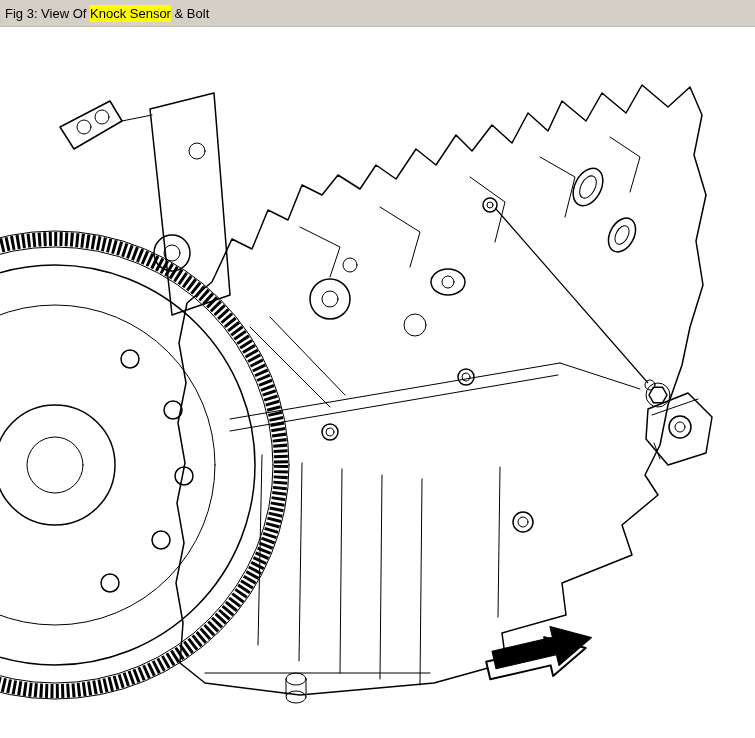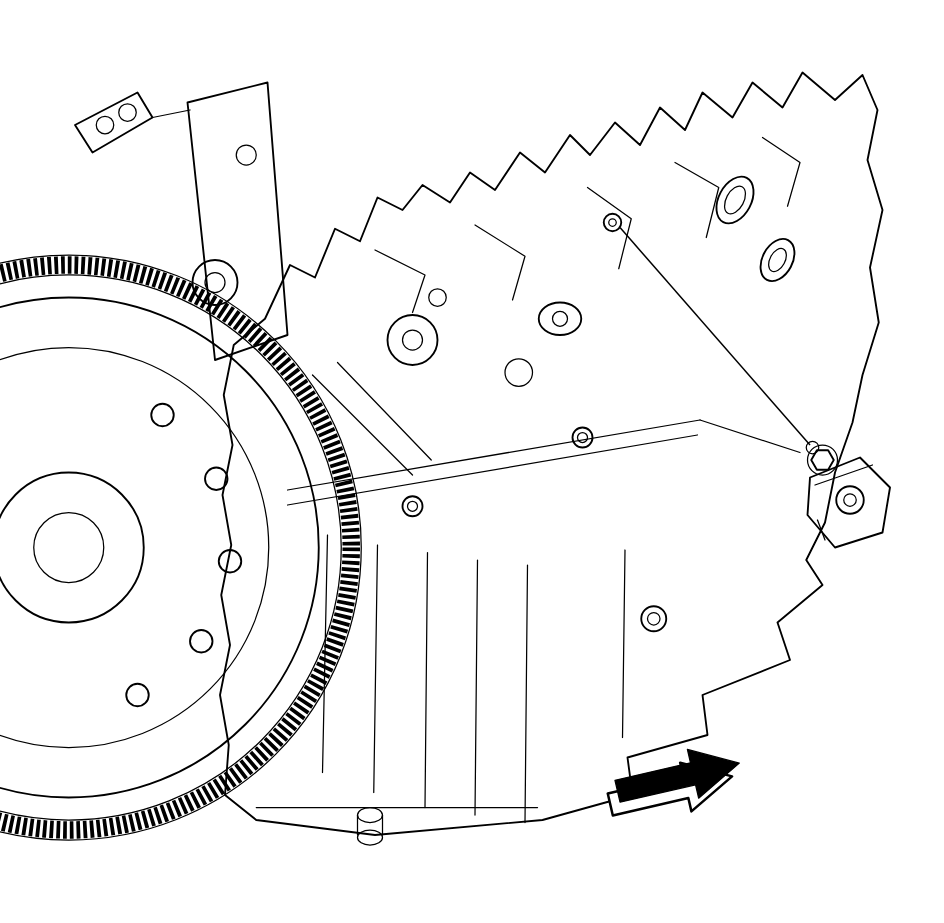--- a/index.html
+++ b/index.html
@@ -36,20 +36,23 @@
   }
   svg { display: block; }
   .ln  { fill: none; stroke: #000; stroke-width: 1.5; stroke-linejoin: round; stroke-linecap: round; }
   .ln2 { fill: none; stroke: #000; stroke-width: 1;   stroke-linejoin: round; stroke-linecap: round; }
 </style>
 </head>
 <body>
 
 <div class="page">
 
+  <div class="caption-bar">
+    <span>Fig 3: View Of </span><mark>Knock Sensor</mark><span> &amp; Bolt</span>
+  </div>
 
   <div class="diagram-area">
     <svg width="755" height="710" viewBox="0 0 755 710">
 
       <g>
         <circle class="ln2" cx="55" cy="438" r="234"></circle>
         <circle cx="55" cy="438" r="226" fill="none" stroke="#000" stroke-width="14" stroke-dasharray="3 2.4"></circle>
         <circle class="ln2" cx="55" cy="438" r="218"></circle>
         <circle class="ln" cx="55" cy="438" r="200"></circle>
         <circle class="ln2" cx="55" cy="438" r="160"></circle>

